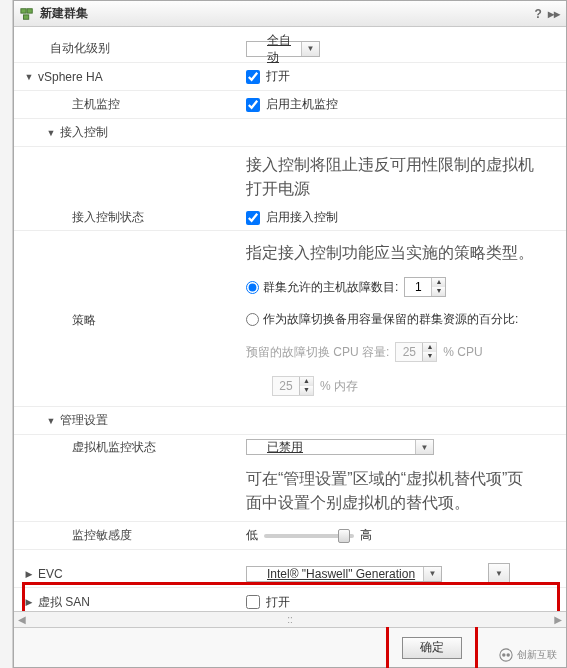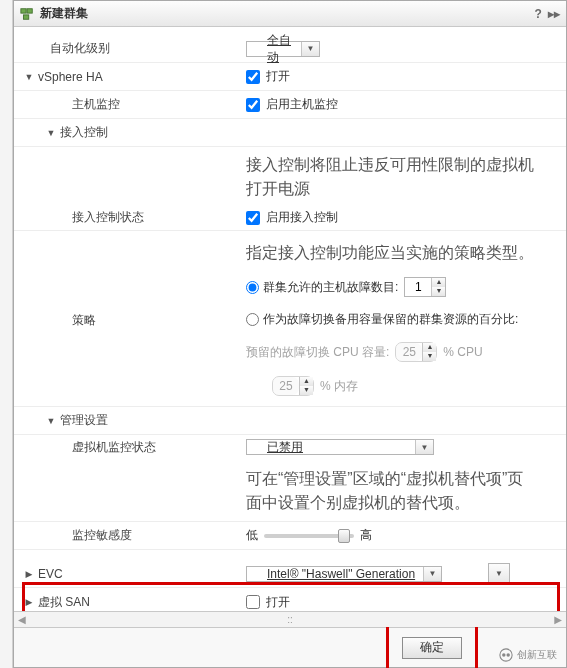--- a/index.html
+++ b/index.html
@@ -141,21 +141,21 @@
     width:14px;
   }
   .spinner .btns span {
     height:9px; font-size:7px; line-height:8px;
     text-align:center; color:#444;
     background:linear-gradient(#fcfcfc,#e6e6e6);
     border-left:1px solid #c5c5c5;
     cursor:pointer;
   }
   .disabled-opt { color:#a3a3a3; }
-  .disabled-opt .spinner, .disabled-opt .spinner input { color:#a3a3a3; border-color:#d4d4d4;border-radius:7px; }
+  .disabled-opt .spinner, .disabled-opt .spinner input { color:#a3a3a3; border-color:#d4d4d4; }
   .redbox-evc {
     position:absolute;
     border:3px solid #d40000;
     pointer-events:none;
     left: 8px; width: 538px;
     top: 555px; height: 32px;
     z-index:5;
   }
   .bottom-scroll {
     height:16px;

